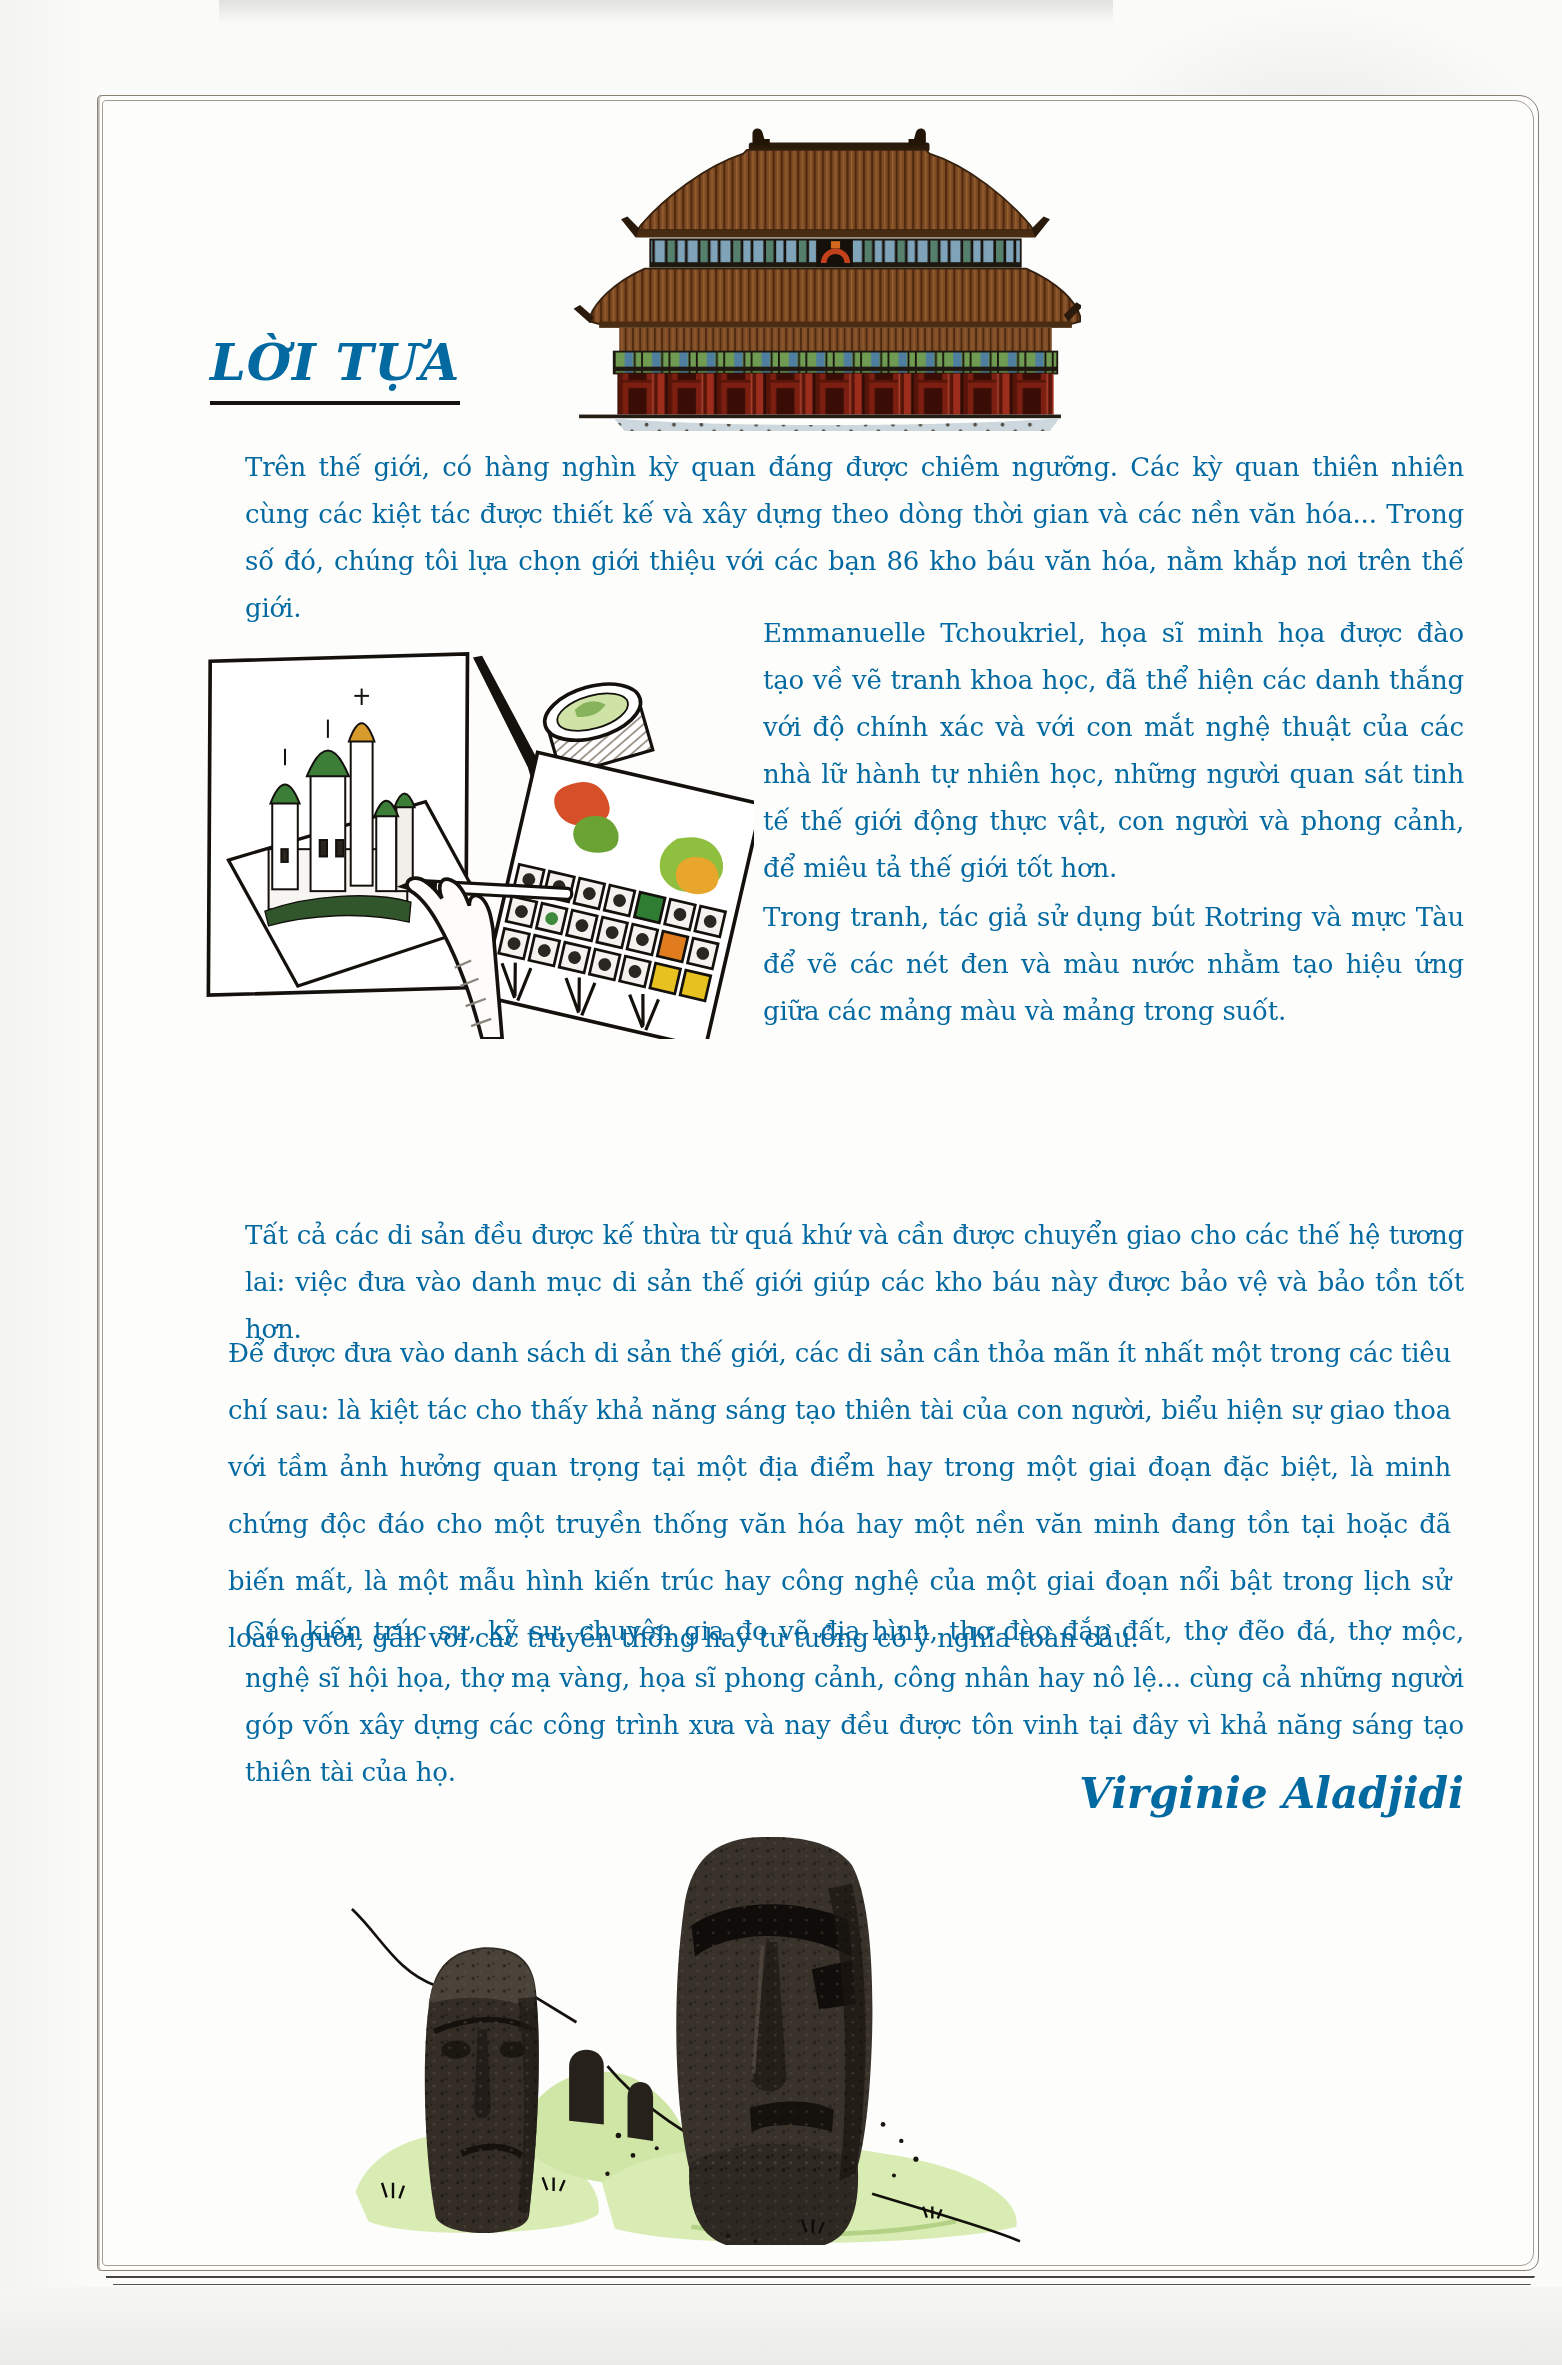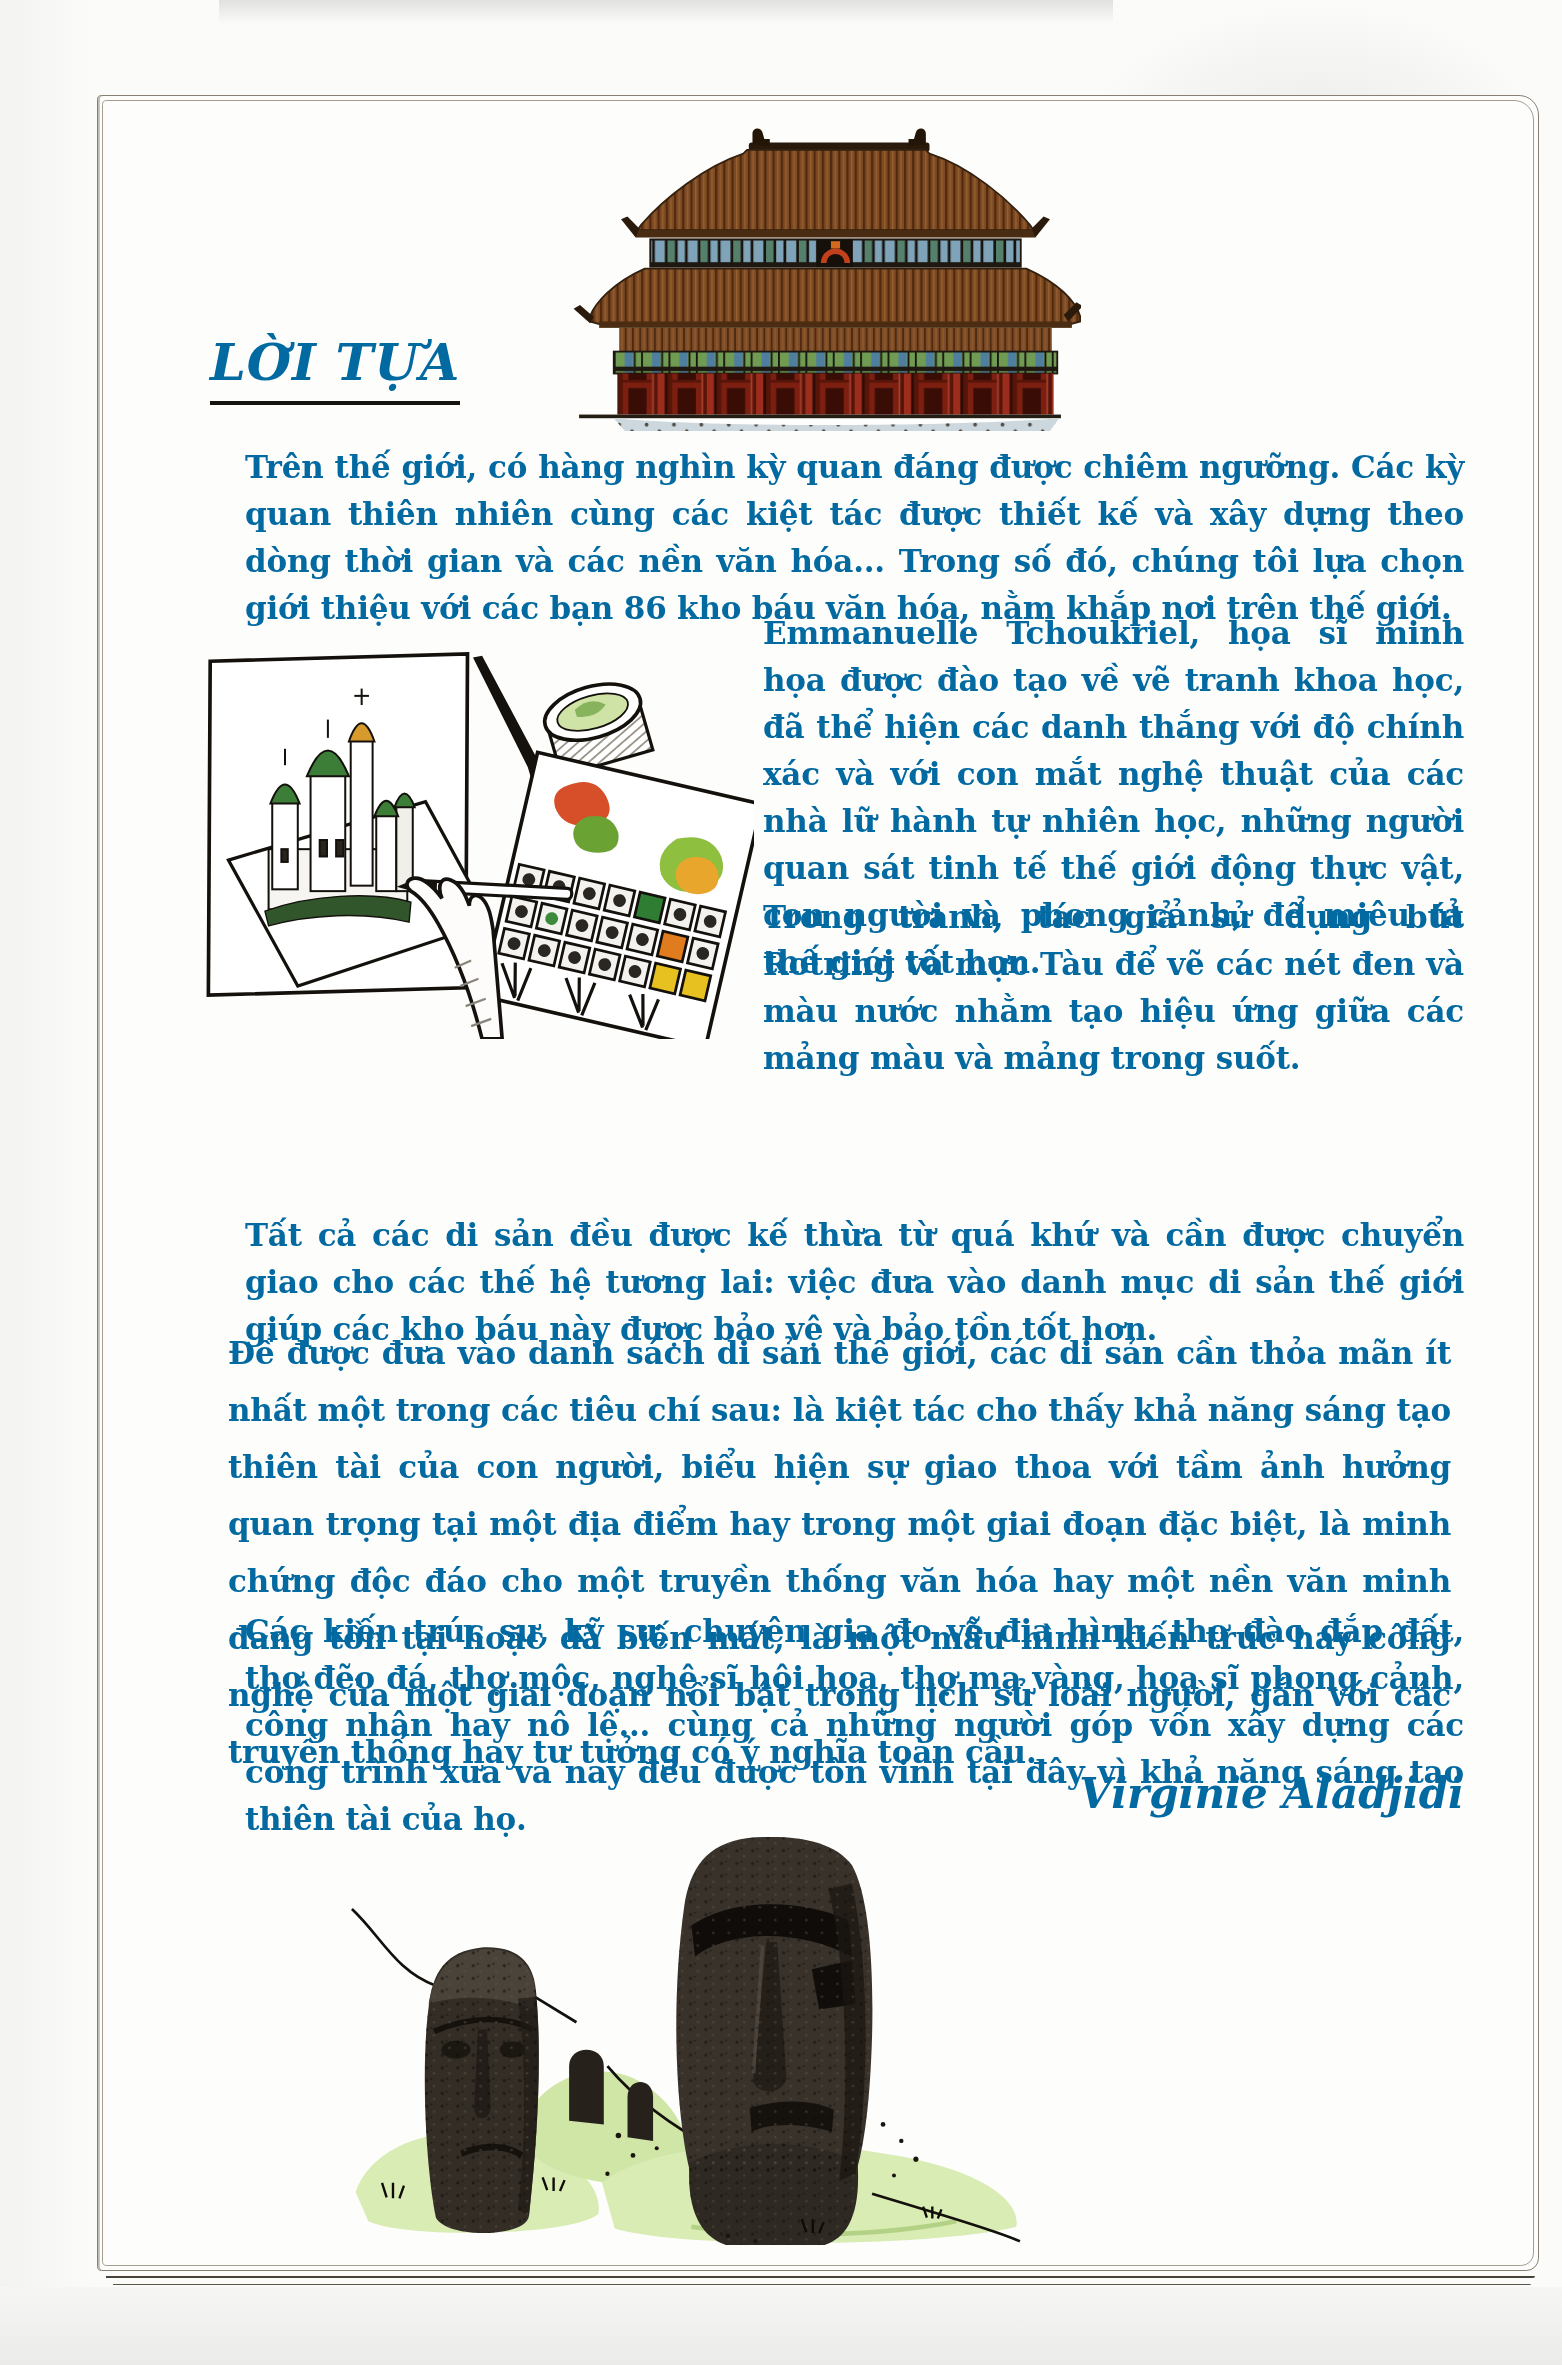--- a/index.html
+++ b/index.html
@@ -10,21 +10,21 @@
   .noise-topright{position:absolute;left:1077px;top:0;width:475px;height:292px;background:radial-gradient(closest-side,rgba(190,190,186,.28),rgba(190,190,186,0));}
   .noise-bottom{position:absolute;left:0;top:2287px;width:1562px;height:78px;background:linear-gradient(180deg,#f6f6f5,#ebebea);}
   
   .frame{position:absolute;left:97px;top:95px;width:1440px;height:2174px;border:1.8px solid #867f72;border-radius:4.6px 20px 12.8px 4.6px;background:#fdfdfc;box-shadow:inset 1.8px 0 0 rgba(110,104,94,.45);}
   .frame::before{content:"";position:absolute;inset:3.7px;border:0.9px solid #a49d8f;border-radius:inherit;pointer-events:none;}
   .edge-line{position:absolute;height:0;border-top:2.7px solid #47423a;border-radius:0 0 14.6px 0;}
   .edge1{left:106px;top:2276px;width:1429px;}
   .edge2{left:113px;top:2284px;width:1418px;border-top-width:1.8px;border-top-color:#5c564d;}
   
   .title{position:absolute;left:210px;top:298px;font-size:51px;font-weight:700;font-style:italic;letter-spacing:0.9px;padding-bottom:9px;border-bottom:4.6px solid #17130e;}
-  .para{position:absolute;font-size:31px;line-height:47px;letter-spacing:-0.2px;text-align:justify;margin:0;font-weight:bold;}
+  .para{position:absolute;font-size:26px;line-height:47px;letter-spacing:-0.2px;text-align:justify;margin:0;}
   .p1{left:245px;top:444px;width:1219px;}
   .p2{left:763px;top:610px;width:701px;}
   .p3{left:763px;top:894px;width:701px;}
   .p4{left:245px;top:1051px;width:1219px;}
   .p5{left:245px;top:1212px;width:1219px;}
   .p6{left:228px;top:1325px;width:1223px;line-height:57px;}
   .p7{left:245px;top:1608px;width:1219px;}
   .signature{position:absolute;left:245px;top:1769px;width:1219px;text-align:right;font-size:42px;font-style:italic;font-weight:700;}
   .illus{position:absolute;}
   .palace{left:559px;top:128px;width:522px;height:303px;}

